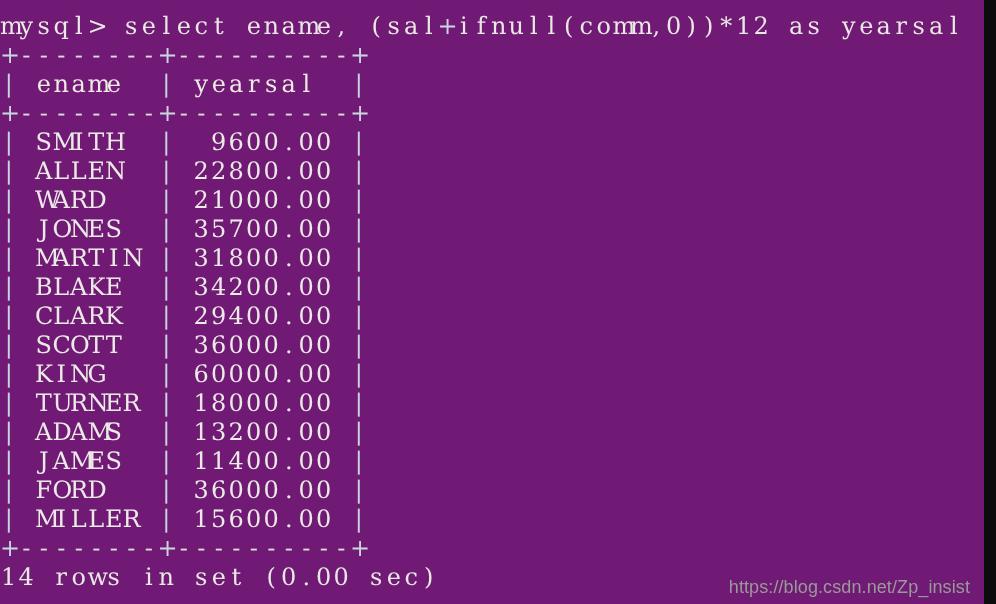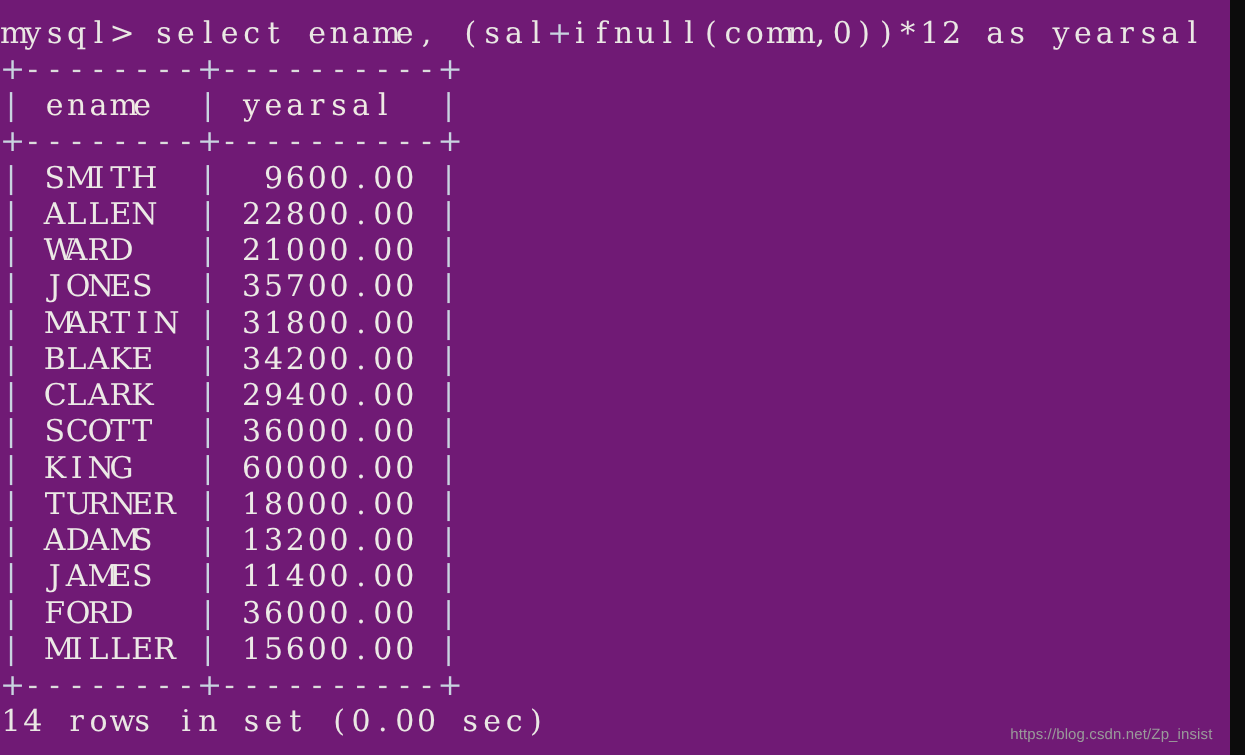--- a/index.html
+++ b/index.html
@@ -46,21 +46,21 @@
   .cmd       { color: #eae8e4; }
   .hdr       { color: #efeae4; }
   .name      { color: #eceae6; }
   .status    { color: #eae8e4; }
 
   #watermark {
     position: absolute;
     right: 14px;
     bottom: 8px;
     font-family: "Liberation Sans", "DejaVu Sans", sans-serif;
-    font-size: 12px;
+    font-size: 18px;
     line-height: 18px;
     color: #9a9a9a;
     letter-spacing: 0.1px;
     white-space: pre;
   }
 </style>
 </head>
 <body>
 
 <div id="terminal">

